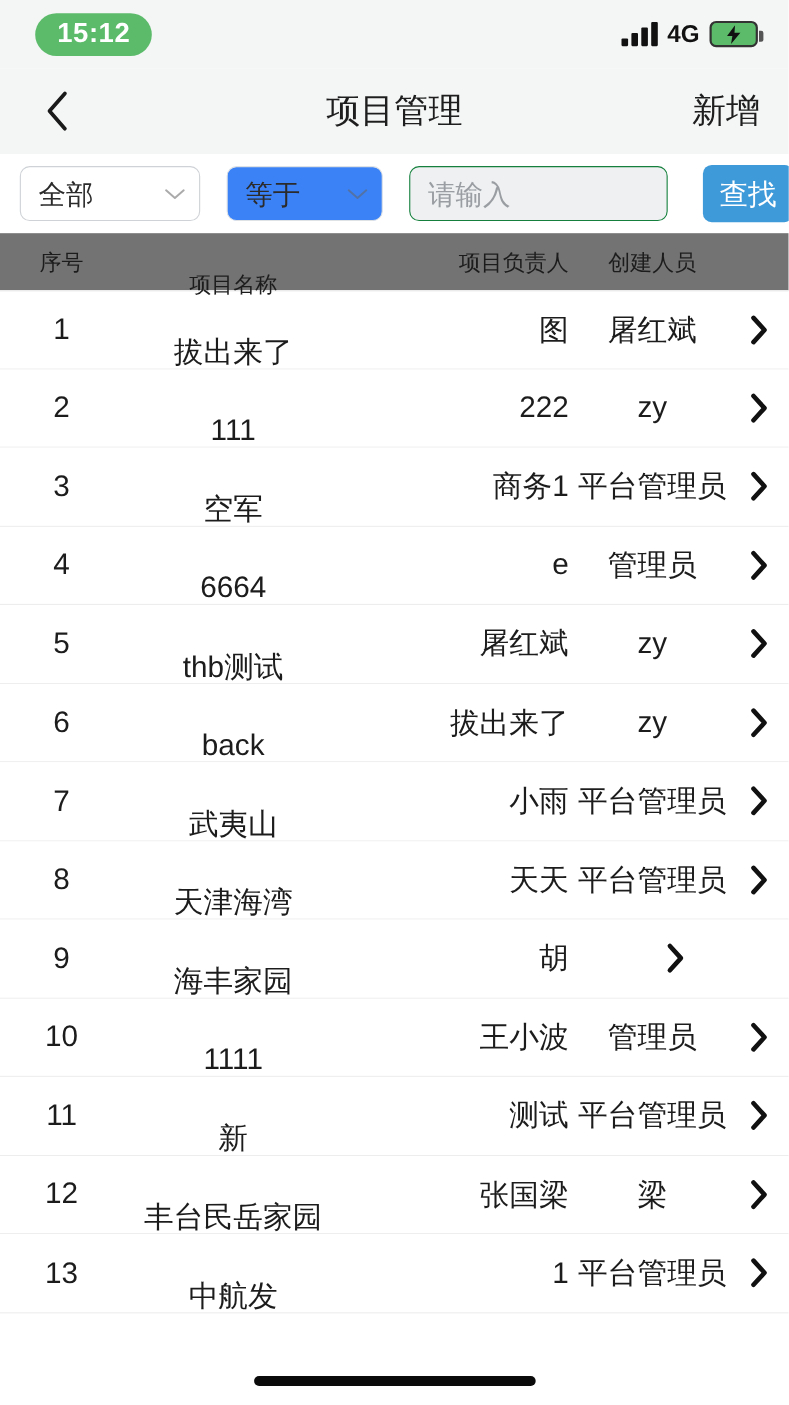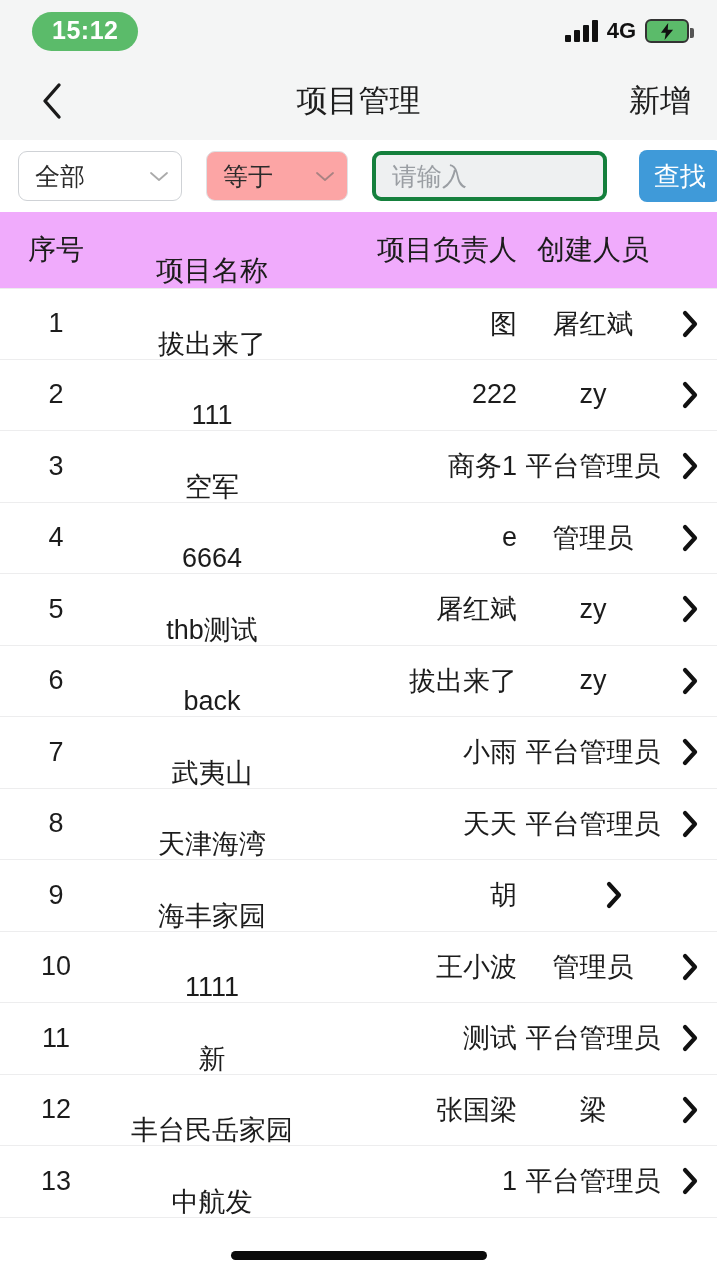--- a/index.html
+++ b/index.html
@@ -53,39 +53,39 @@
   .filter-bar {
     height:72px; background:#ffffff;
     display:flex; align-items:center; gap:24px; padding:0 0 0 18px;
   }
   .select {
     height:50px; border-radius:9px;
     display:flex; align-items:center; justify-content:space-between;
     padding:0 12px 0 16px; font-size:25px; color:#2b2b2b;
   }
   .select.primary { width:164px; background:#ffffff; border:1px solid #cfd2d6; }
-  .select.secondary { width:142px; background:#fca5a5; border:1px solid #dfe2e5; }
+  .select.secondary { width:142px; background:#3b82f6; border:1px solid #dfe2e5; }
   .chev-down { width:20px; height:12px; flex:none; opacity:.55; }
   .search-input {
-    flex:1; height:50px; background:#eef0f1; border:4px solid #15803d;
+    flex:1; height:50px; background:#eef0f1; border:1px solid #15803d;
     border-radius:9px; padding:0 16px; font-size:25px; color:#9a9ea3;
     display:flex; align-items:center;
   }
   .search-btn {
     width:82px; height:52px; background:#3f9ad9; color:#ffffff;
     border-radius:8px; display:flex; align-items:center; justify-content:center;
     font-size:26px; margin-left:8px; margin-right:-4px;
   }
 
   
   .table { width:100%; }
   .t-head {
-    height:76px; background:#f0abfc;
+    height:52px; background:#737373;
     display:flex; align-items:center;
-    font-size:28px; color:#1c1c1c;
+    font-size:20px; color:#1c1c1c;
   }
   .t-row {
     height:71.5px; background:#ffffff;
     display:flex; align-items:center;
     border-bottom:1px solid #ededee;
     font-size:27px; color:#1c1c1c;
   }
   .t-row:first-of-type { border-top:1px solid #ededee; }
   .c-idx   { width:112px; text-align:center; flex:none; }
   .c-name  { width:200px; text-align:center; flex:none;margin-top:41px; }

